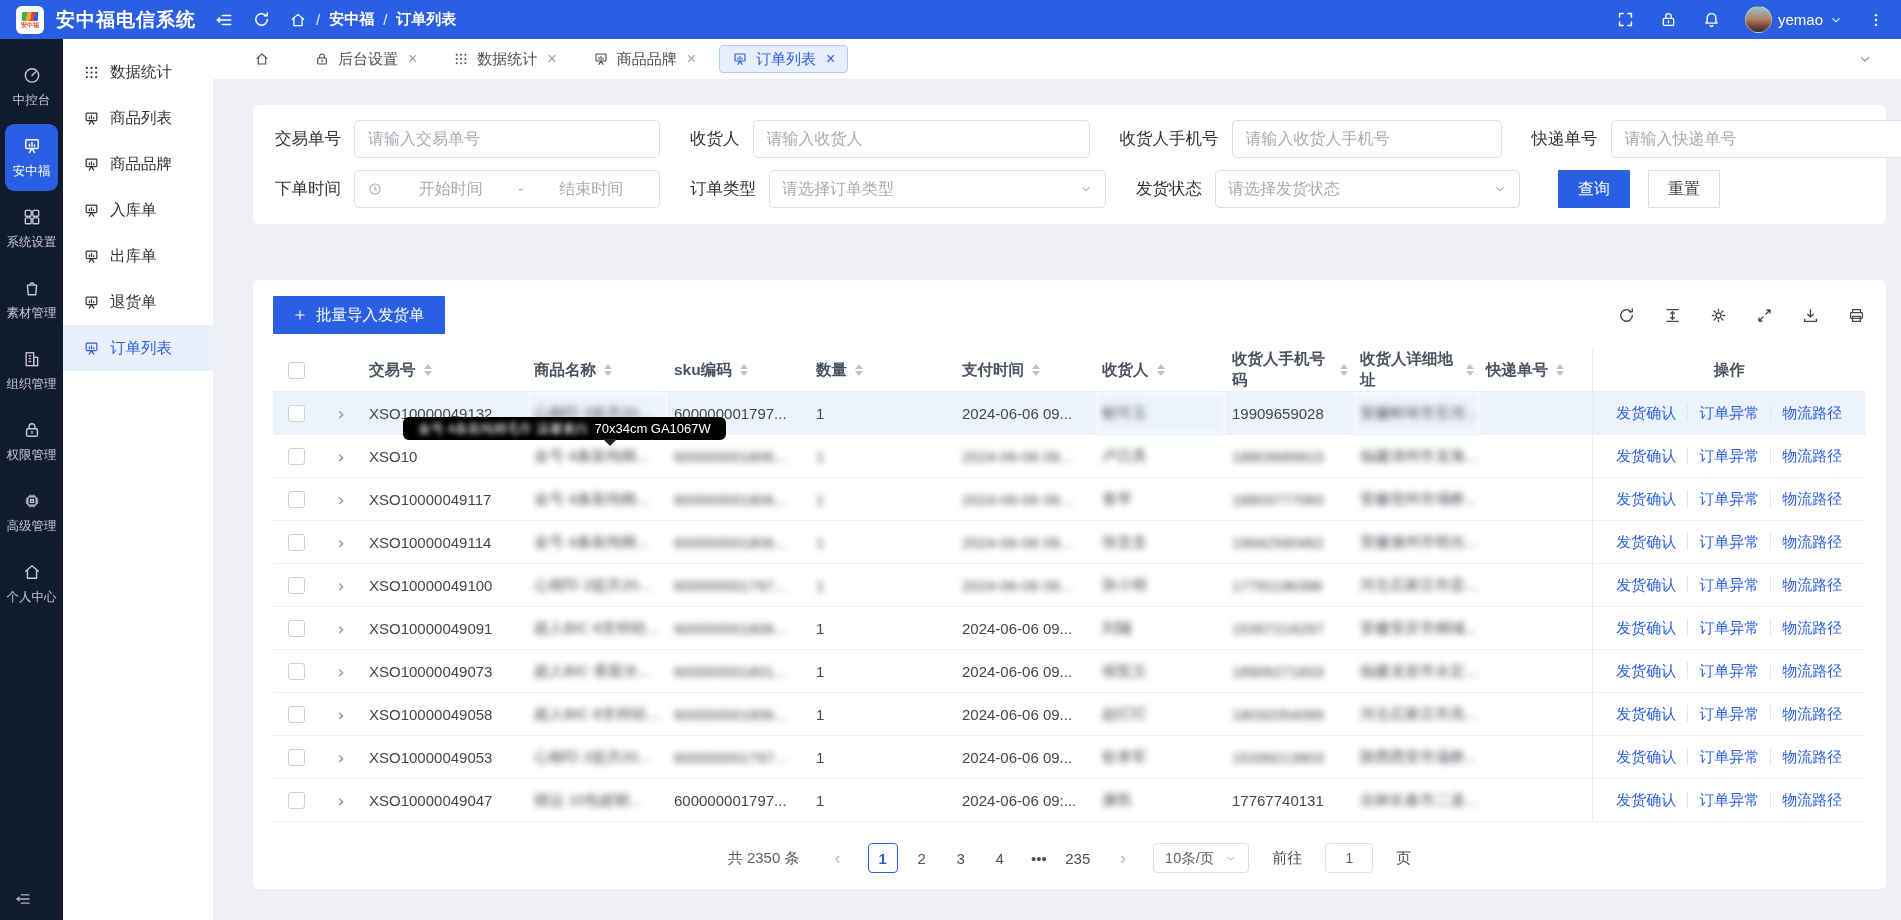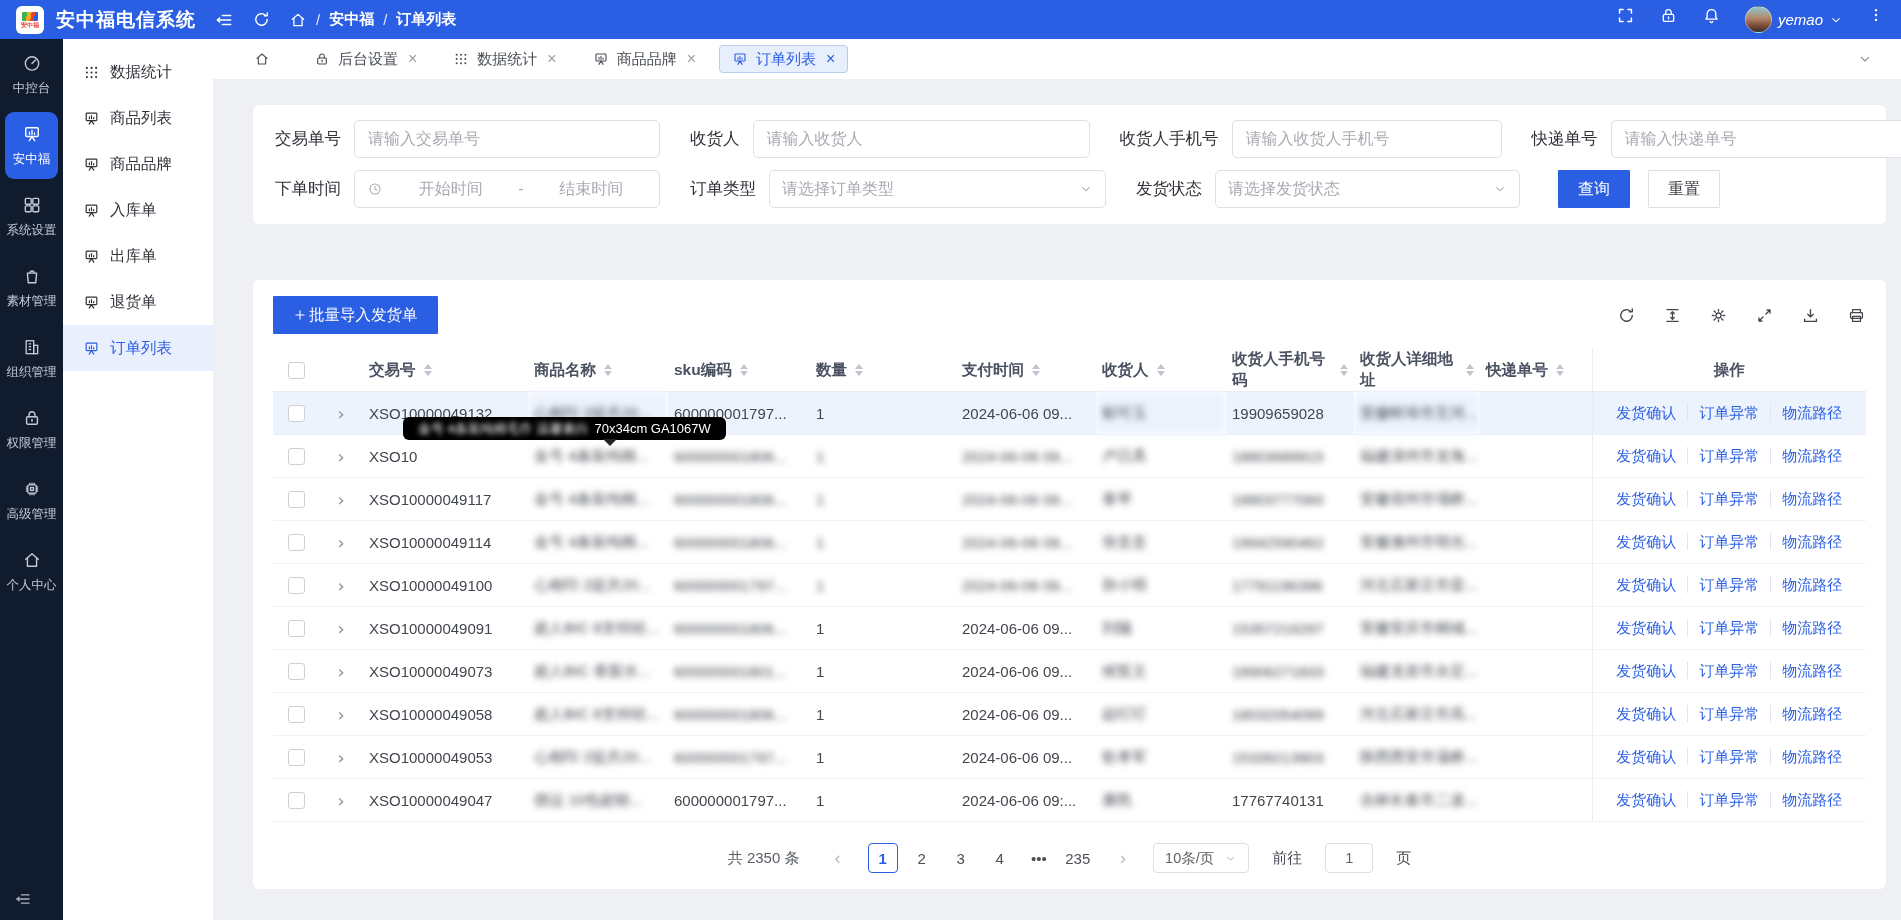--- a/index.html
+++ b/index.html
@@ -9,26 +9,26 @@
   
   .topbar { position:fixed; top:0; left:0; width:1901px; height:39px; background:#2b5fe3; color:#fff; display:flex; align-items:center; padding:0 16px; z-index:40; }
   .tb-left { display:flex; align-items:center; gap:18px; }
   .logo { width:28px; height:28px; background:#fff; border-radius:6px; display:flex; flex-direction:column; align-items:center; justify-content:center; gap:1px; margin-right:-6px; }
   .logo-art { width:16px; height:9px; background:linear-gradient(100deg,#3bb54a 0 30%,#f5a623 30% 55%,#e8412c 55% 75%,#2b5fe3 75% 100%); border-radius:1px; }
   .logo-txt { font-size:6px; color:#e8412c; font-weight:bold; line-height:6px; }
   .app-title { font-size:19px; font-weight:bold; letter-spacing:1px; white-space:nowrap; }
   .tbi { color:#fff; cursor:pointer; }
   .crumb { display:flex; align-items:center; gap:9px; font-size:15px; font-weight:bold; }
   .crumb .sep { font-weight:normal; opacity:.85; }
-  .tb-right { margin-left:auto; display:flex; gap:24px;font-style:italic; }
+  .tb-right { margin-left:auto; display:flex; align-items:center; gap:24px; }
   .avatar { width:27px; height:27px; border-radius:50%; background:linear-gradient(180deg,#8ec7cc 0%,#b3876a 45%,#7a4a39 75%,#303030 100%); border:1px solid rgba(255,255,255,.4); cursor:pointer; }
   .user { display:flex; align-items:center; gap:6px; font-size:15px; cursor:pointer; }
 
   
-  .rail { position:fixed; top:39px; left:0; bottom:0; width:63px; background:#101b2d; display:flex; flex-direction:column; z-index:30; }
+  .rail { position:fixed; top:39px; left:0; bottom:0; width:63px; background:#101b2d; display:flex; flex-direction:column; padding-top:12px; z-index:30; }
   .rail-rep { display:flex; flex-direction:column; }
   .rail-item { display:flex; flex-direction:column; align-items:center; gap:7px; padding:12px 0 11px; margin:2px 5px; border-radius:9px; color:#c4cad6; font-size:12.5px; cursor:pointer; }
   .rail-item.active { background:#2b5fe3; color:#fff; }
   .rail-bottom { margin-top:auto; padding:10px 0 12px 14px; color:#aeb6c2; }
 
   
   .submenu { position:fixed; top:39px; left:63px; bottom:0; width:150px; background:#fff; padding-top:10px; z-index:20; }
   .sm-item { display:flex; align-items:center; gap:10px; height:46px; padding:0 20px; font-size:15.5px; color:#2f3338; cursor:pointer; white-space:nowrap; }
   .sm-item.active { background:#e9effc; color:#2b5fe3; }
 
@@ -59,21 +59,21 @@
   .rng .half { flex:1; text-align:center; }
   .w-306 { width:306px; } .w-337 { width:337px; } .w-270 { width:270px; } .w-310 { width:310px; } .w-305 { width:305px; }
   .btn { height:38px; border-radius:1px; font-size:16px; display:inline-flex; align-items:center; justify-content:center; padding:0 19px; cursor:pointer; border:1px solid transparent; }
   .btn-primary { background:#2b5fe3; color:#fff; }
   .btn-plain { background:#fff; color:#3b3f45; border-color:#dcdfe6; margin-left:18px; }
   .f-btns { margin-left:8px; display:flex; align-items:center; }
 
   
   .table-card { margin:56px 15px 0 40px; background:#fff; border-radius:6px; padding:16px 20px 8px; position:relative; }
   .tc-top { display:flex; align-items:center; margin-bottom:15px; }
-  .batch-btn { gap:2px; font-size:15.5px;font-family:Liberation Mono, monospace; }
+  .batch-btn { gap:9px; font-size:15.5px;font-family:Liberation Mono, monospace; }
   .tools { margin-left:auto; display:flex; align-items:center; gap:27px; color:#43474e; }
   .tools svg { cursor:pointer; }
 
   table.grid { width:100%; border-collapse:collapse; table-layout:fixed; font-size:15px; color:#42464d; }
   .grid th { height:36px; border-bottom:1px solid #e9edf2; font-weight:bold; color:#4a5160; font-size:15.5px; text-align:left; padding:0 6px; }
   .grid td { height:43px; border-bottom:1px solid #eef1f5; padding:0 6px; white-space:nowrap; overflow:hidden; }
   .grid tr.hl td { background:#edf3fd; }
   .thc { display:flex; align-items:center; gap:8px; }
   .carets { display:inline-flex; flex-direction:column; gap:2px; }
   .carets i { display:block; width:0; height:0; border-left:4.5px solid transparent; border-right:4.5px solid transparent; }

